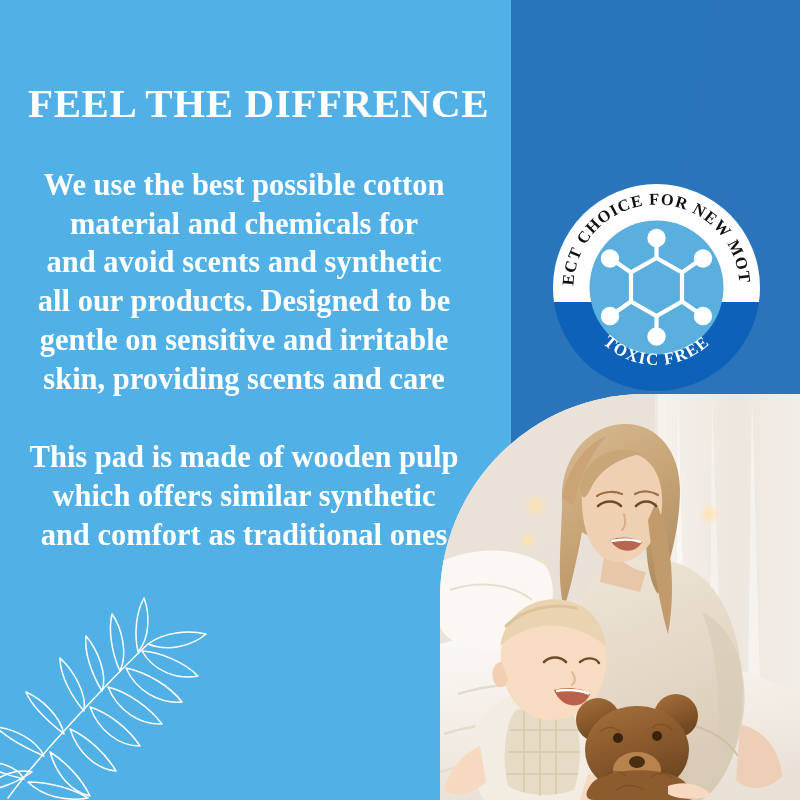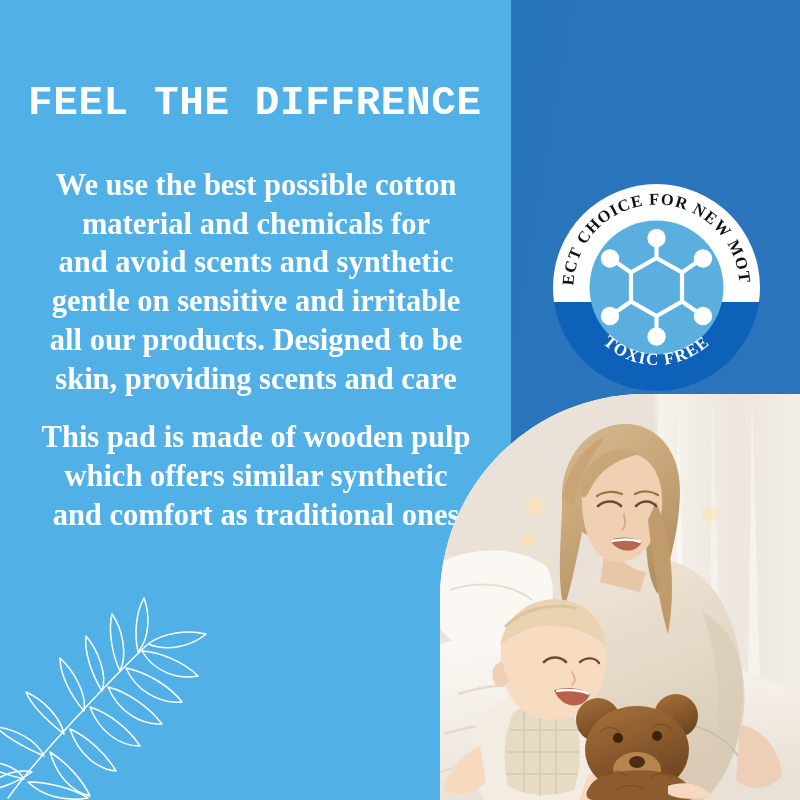--- a/index.html
+++ b/index.html
@@ -27,48 +27,48 @@
     background: #51b0e5;
   }
 
   
   .headline {
     position: absolute;
     left: 28px;
     top: 82px;
     width: 470px;
     color: #ffffff;
-    font-family: Liberation Mono, monospace;
+    font-family: Liberation Serif, serif;
     font-weight: bold;
     font-size: 41px;
     letter-spacing: 0.6px;
     line-height: 1.05;
     white-space: nowrap;
   }
 
   
   .body-copy {
     position: absolute;
-    left: 16px;
+    left: 4px;
     top: 166px;
     width: 480px;
     color: #ffffff;
     font-family: "Liberation Serif", serif;
     font-weight: bold;
     font-size: 30.5px;
     line-height: 1.27;
   }
   .para {
     margin: 0;
   }
   .para .ln {
     display: block;
   }
   .para-1 .ln { text-align: center; }
-  .para-2 { margin-top: 20px; }
+  .para-2 { margin-top: 40px; }
   .para-2 .ln { text-align: center; }
 
   
   .badge {
     position: absolute;
     left: 553px;
     top: 184px;
     width: 207px;
     height: 207px;
   }
@@ -133,22 +133,22 @@
     </svg>
   </div>
 
   <div class="headline">FEEL THE DIFFRENCE</div>
 
   <div class="body-copy">
     <p class="para para-1">
       <span class="ln">We use the best possible cotton</span>
       <span class="ln">material and chemicals for</span>
       <span class="ln">and avoid scents and synthetic</span>
+      <span class="ln">all our products. Designed to be</span>
       <span class="ln">gentle on sensitive and irritable</span>
-      <span class="ln">all our products. Designed to be</span>
       <span class="ln">skin, providing scents and care</span>
     </p>
     <p class="para para-2">
       <span class="ln">This pad is made of wooden pulp</span>
       <span class="ln">which offers similar synthetic</span>
       <span class="ln">and comfort as traditional ones</span>
     </p>
   </div>
 
   <div class="badge">

